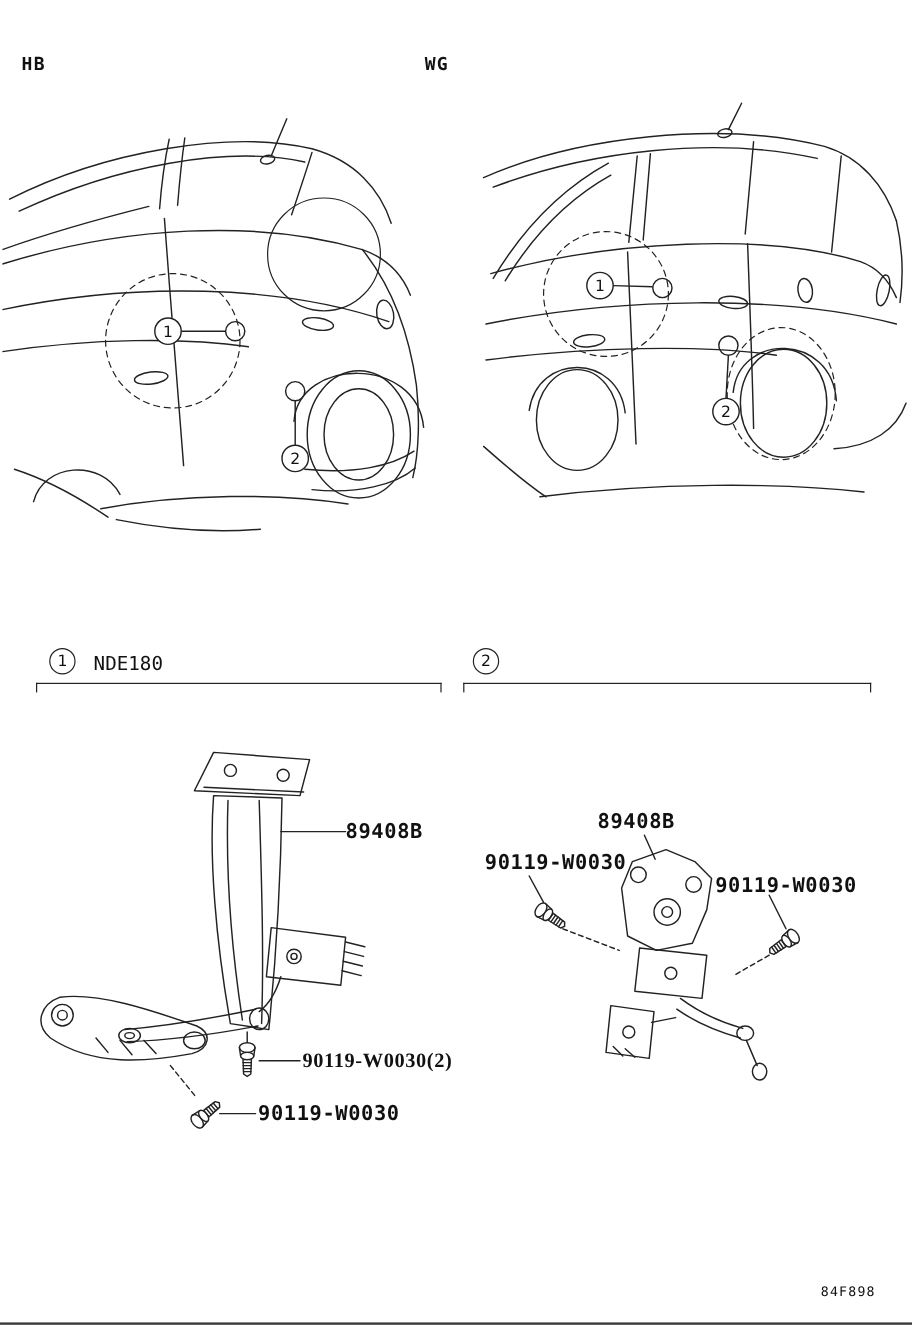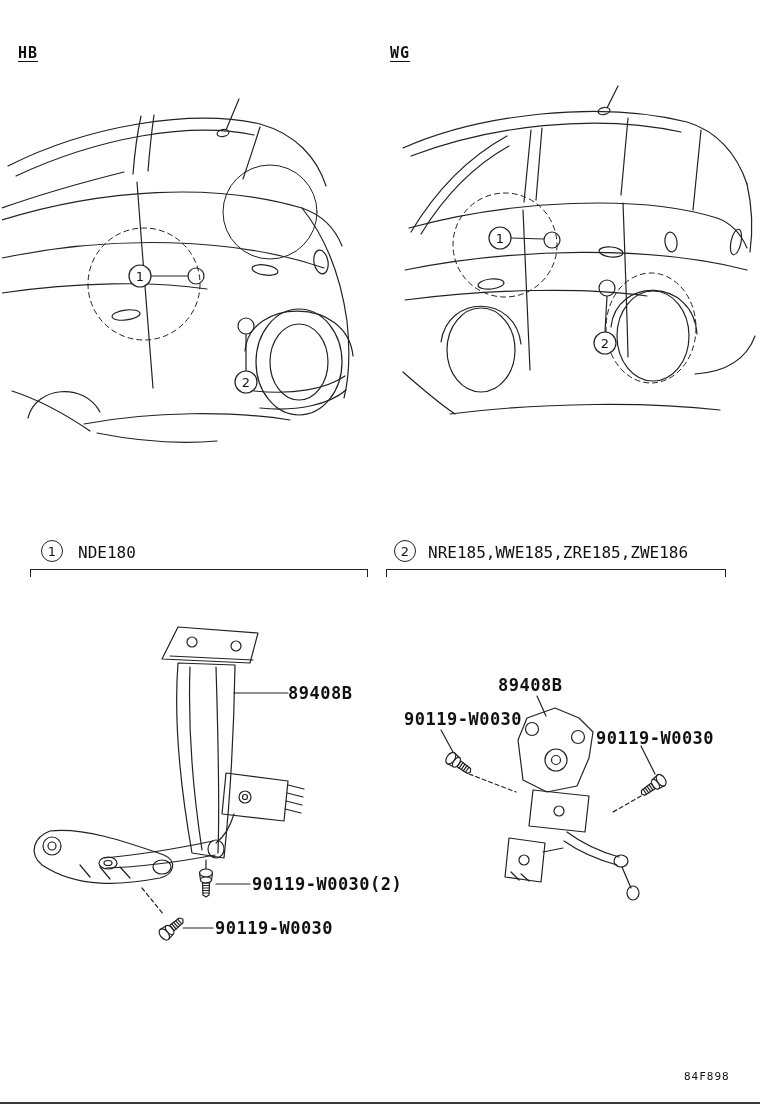--- a/index.html
+++ b/index.html
@@ -6,21 +6,21 @@
   html,body { background:#fff; }
   body {
     width:760px; height:1112px; position:relative;
     font-family:"DejaVu Sans Mono","Liberation Mono",monospace;
     color:#111;
   }
   .page { position:absolute; left:0; top:0; width:760px; height:1112px; background:#fff; overflow:hidden; }
   .abs { position:absolute; }
   .variant-label {
     font-size:15px; font-weight:bold; letter-spacing:1px;
-    text-decoration:underline; text-underline-offset:3px; white-space:nowrap;
+    text-underline-offset:3px; white-space:nowrap;
   }
   .part-label { font-size:17px; font-weight:bold; letter-spacing:.5px; white-space:nowrap; }
   .legend-text { font-size:16px; white-space:nowrap;text-align:right; }
   .callout-chip {
     width:22px; height:22px; border:1.3px solid #222; border-radius:50%;
     display:flex; align-items:center; justify-content:center;
     font-size:13px; background:#fff; font-family:"DejaVu Sans",sans-serif;
   }
   .bracket {
     border-top:1.3px solid #222; border-left:1.3px solid #222; border-right:1.3px solid #222;
@@ -45,21 +45,21 @@
         <ellipse cx="-10" cy="0" rx="4" ry="6.5" fill="#fff"></ellipse>
         <path d="M -10 -6.5 L -3 -5.5 M -10 6.5 L -3 5.5"></path>
         <ellipse cx="-3" cy="0" rx="3" ry="5.5" fill="#fff"></ellipse>
         <path d="M 0 -3.5 L 12 -3 L 14 0 L 12 3 L 0 3.5 Z"></path>
         <path d="M 2.5 -3.4 L 2.5 3.4 M 5 -3.3 L 5 3.3 M 7.5 -3.2 L 7.5 3.2 M 10 -3.1 L 10 3.1"></path>
       </g>
     </defs>
   </svg>
 
   <div class="abs variant-label" style="left:18px; top:44px;">HB</div>
-  <div class="abs variant-label" style="left:390px; top:44px;">WG</div>
+  <div class="abs variant-label" style="left:354px; top:44px;">WG</div>
 
   <svg class="abs" style="left:2px; top:86px;" width="375" height="360" viewBox="0 0 375 360" xmlns="http://www.w3.org/2000/svg">
     <g fill="none" stroke="#222" stroke-width="1.2" stroke-linecap="round" stroke-linejoin="round">
 
       <path d="M 224 44 L 237 13"></path>
       <ellipse cx="221" cy="47" rx="6" ry="3.5" transform="rotate(-12 221 47)"></ellipse>
 
       <path d="M 6 80 C 85 40 190 22 258 38 C 294 48 315 72 324 100"></path>
       <path d="M 14 90 C 95 52 188 35 252 49"></path>
 
@@ -169,21 +169,20 @@
 
   <div class="abs callout-chip" style="left:41px; top:540px;">
     <span>1</span>
   </div>
   <div class="abs legend-text" style="left:78px; top:543px;">NDE180</div>
   <div class="abs bracket" style="left:30px; top:569px; width:338px;"></div>
 
   <div class="abs callout-chip" style="left:394px; top:540px;">
     <span>2</span>
   </div>
-  <div class="abs legend-text" style="left:428px; top:543px;">NRE185,WWE185,ZRE185,ZWE186</div>
   <div class="abs bracket" style="left:386px; top:569px; width:340px;"></div>
 
   <svg class="abs" style="left:20px; top:615px;" width="330" height="340" viewBox="0 0 330 340" xmlns="http://www.w3.org/2000/svg" xmlns:xlink="http://www.w3.org/1999/xlink">
     <g fill="none" stroke="#222" stroke-width="1.2" stroke-linecap="round" stroke-linejoin="round">
 
       <path d="M 142 44 L 158 12 L 238 18 L 230 48 Z"></path>
       <path d="M 150 41 L 233 45"></path>
       <circle cx="172" cy="27" r="5"></circle>
       <circle cx="216" cy="31" r="5"></circle>
 
@@ -215,21 +214,21 @@
       <use xlink:href="#bolt-glyph" href="#bolt-glyph" transform="translate(186,268) rotate(90)"></use>
       <line x1="196" y1="269" x2="230" y2="269"></line>
 
       <path d="M 122 273 L 144 300" stroke-dasharray="4 3"></path>
       <use xlink:href="#bolt-glyph" href="#bolt-glyph" transform="translate(152,313) rotate(-40)"></use>
       <line x1="163" y1="313" x2="193" y2="313"></line>
     </g>
   </svg>
 
   <div class="abs part-label" style="left:288px; top:683px;">89408B</div>
-  <div class="abs part-label" style="left:252px; top:874px;">90119-W0030(2)</div>
+  <div class="abs part-label" style="left:252px; top:874px;font-family:Liberation Serif, serif;">90119-W0030(2)</div>
   <div class="abs part-label" style="left:215px; top:918px;">90119-W0030</div>
 
   <svg class="abs" style="left:415px; top:690px;" width="290" height="230" viewBox="0 0 290 230" xmlns="http://www.w3.org/2000/svg" xmlns:xlink="http://www.w3.org/1999/xlink">
     <g fill="none" stroke="#222" stroke-width="1.2" stroke-linecap="round" stroke-linejoin="round">
 
       <line x1="122" y1="6" x2="131" y2="26"></line>
 
       <path d="M 103 50 L 112 28 L 140 18 L 164 28 L 178 42 L 174 68 L 162 96 L 132 102 L 108 90 Z"></path>
       <circle cx="117" cy="39" r="6.5"></circle>
       <circle cx="163" cy="47" r="6.5"></circle>

